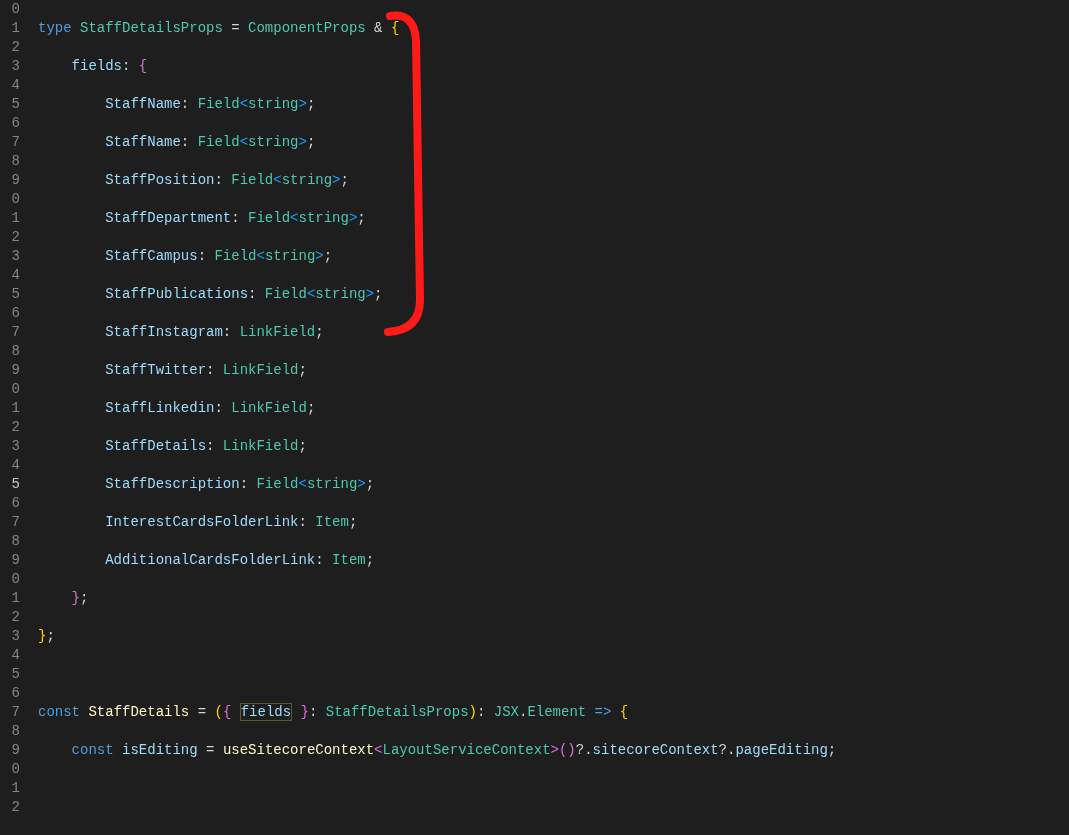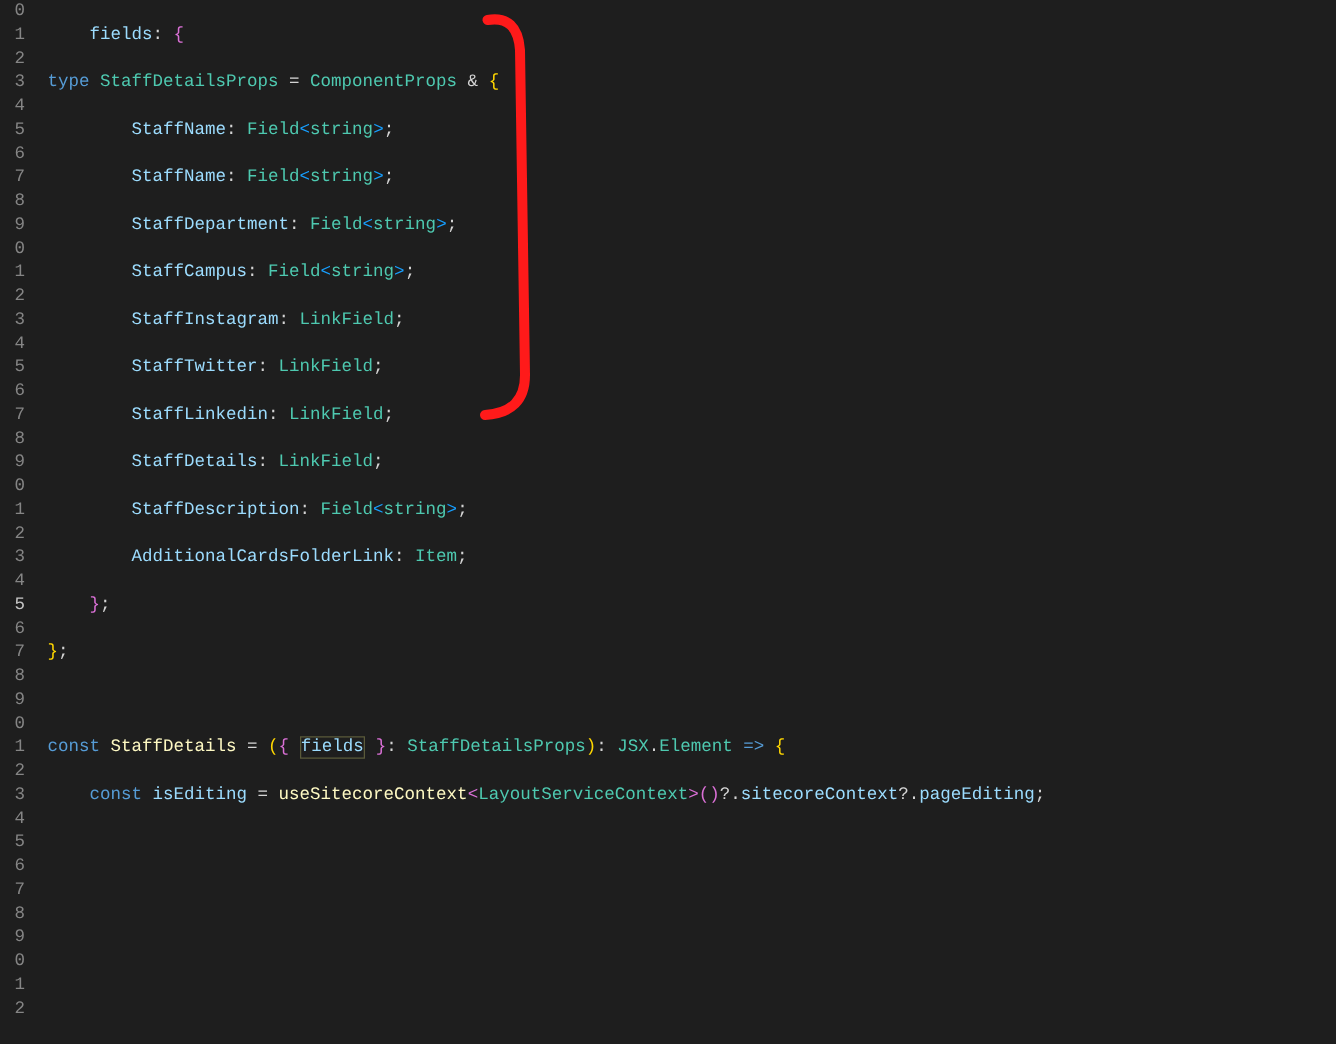--- a/index.html
+++ b/index.html
@@ -106,31 +106,34 @@
     <div class="ln">6</div>
     <div class="ln">7</div>
     <div class="ln">8</div>
     <div class="ln">9</div>
     <div class="ln">0</div>
     <div class="ln">1</div>
     <div class="ln">2</div>
   </div>
 
   <div class="code">
+<div class="line"><span class="kw">type</span><span> </span><span class="type">StaffDetailsProps</span><span class="punct"> = </span><span class="type">ComponentProps</span><span class="punct"> &amp; </span><span class="brace1">{</span></div>
 <div class="line"><span>    </span><span class="prop">fields</span><span class="punct">: </span><span class="brace2">{</span></div>
-<div class="line"><span class="kw">type</span><span> </span><span class="type">StaffDetailsProps</span><span class="punct"> = </span><span class="type">ComponentProps</span><span class="punct"> &amp; </span><span class="brace1">{</span></div>
 <div class="line"><span>        </span><span class="prop">StaffName</span><span class="punct">: </span><span class="type">Field</span><span class="brace3">&lt;</span><span class="type">string</span><span class="brace3">&gt;</span><span class="punct">;</span></div>
 <div class="line"><span>        </span><span class="prop">StaffName</span><span class="punct">: </span><span class="type">Field</span><span class="brace3">&lt;</span><span class="type">string</span><span class="brace3">&gt;</span><span class="punct">;</span></div>
+<div class="line"><span>        </span><span class="prop">StaffPosition</span><span class="punct">: </span><span class="type">Field</span><span class="brace3">&lt;</span><span class="type">string</span><span class="brace3">&gt;</span><span class="punct">;</span></div>
 <div class="line"><span>        </span><span class="prop">StaffDepartment</span><span class="punct">: </span><span class="type">Field</span><span class="brace3">&lt;</span><span class="type">string</span><span class="brace3">&gt;</span><span class="punct">;</span></div>
 <div class="line"><span>        </span><span class="prop">StaffCampus</span><span class="punct">: </span><span class="type">Field</span><span class="brace3">&lt;</span><span class="type">string</span><span class="brace3">&gt;</span><span class="punct">;</span></div>
+<div class="line"><span>        </span><span class="prop">StaffPublications</span><span class="punct">: </span><span class="type">Field</span><span class="brace3">&lt;</span><span class="type">string</span><span class="brace3">&gt;</span><span class="punct">;</span></div>
 <div class="line"><span>        </span><span class="prop">StaffInstagram</span><span class="punct">: </span><span class="type">LinkField</span><span class="punct">;</span></div>
 <div class="line"><span>        </span><span class="prop">StaffTwitter</span><span class="punct">: </span><span class="type">LinkField</span><span class="punct">;</span></div>
 <div class="line"><span>        </span><span class="prop">StaffLinkedin</span><span class="punct">: </span><span class="type">LinkField</span><span class="punct">;</span></div>
 <div class="line"><span>        </span><span class="prop">StaffDetails</span><span class="punct">: </span><span class="type">LinkField</span><span class="punct">;</span></div>
 <div class="line"><span>        </span><span class="prop">StaffDescription</span><span class="punct">: </span><span class="type">Field</span><span class="brace3">&lt;</span><span class="type">string</span><span class="brace3">&gt;</span><span class="punct">;</span></div>
+<div class="line"><span>        </span><span class="prop">InterestCardsFolderLink</span><span class="punct">: </span><span class="type">Item</span><span class="punct">;</span></div>
 <div class="line"><span>        </span><span class="prop">AdditionalCardsFolderLink</span><span class="punct">: </span><span class="type">Item</span><span class="punct">;</span></div>
 <div class="line"><span>    </span><span class="brace2">}</span><span class="punct">;</span></div>
 <div class="line"><span class="brace1">}</span><span class="punct">;</span></div>
 <div class="line"></div>
 <div class="line"><span class="kw">const</span><span> </span><span class="fn">StaffDetails</span><span class="punct"> = </span><span class="brace1">(</span><span class="brace2">{</span><span> </span><span class="prop" style="border:1px solid #5a5a3a;">fields</span><span> </span><span class="brace2">}</span><span class="punct">: </span><span class="type">StaffDetailsProps</span><span class="brace1">)</span><span class="punct">: </span><span class="type">JSX</span><span class="punct">.</span><span class="type">Element</span><span class="kw"> =&gt; </span><span class="brace1">{</span></div>
 <div class="line"><span>    </span><span class="kw">const</span><span> </span><span class="prop">isEditing</span><span class="punct"> = </span><span class="fn">useSitecoreContext</span><span class="brace2">&lt;</span><span class="type">LayoutServiceContext</span><span class="brace2">&gt;</span><span class="brace2">()</span><span class="punct">?.</span><span class="prop">sitecoreContext</span><span class="punct">?.</span><span class="prop">pageEditing</span><span class="punct">;</span></div>
 
 
 
 

